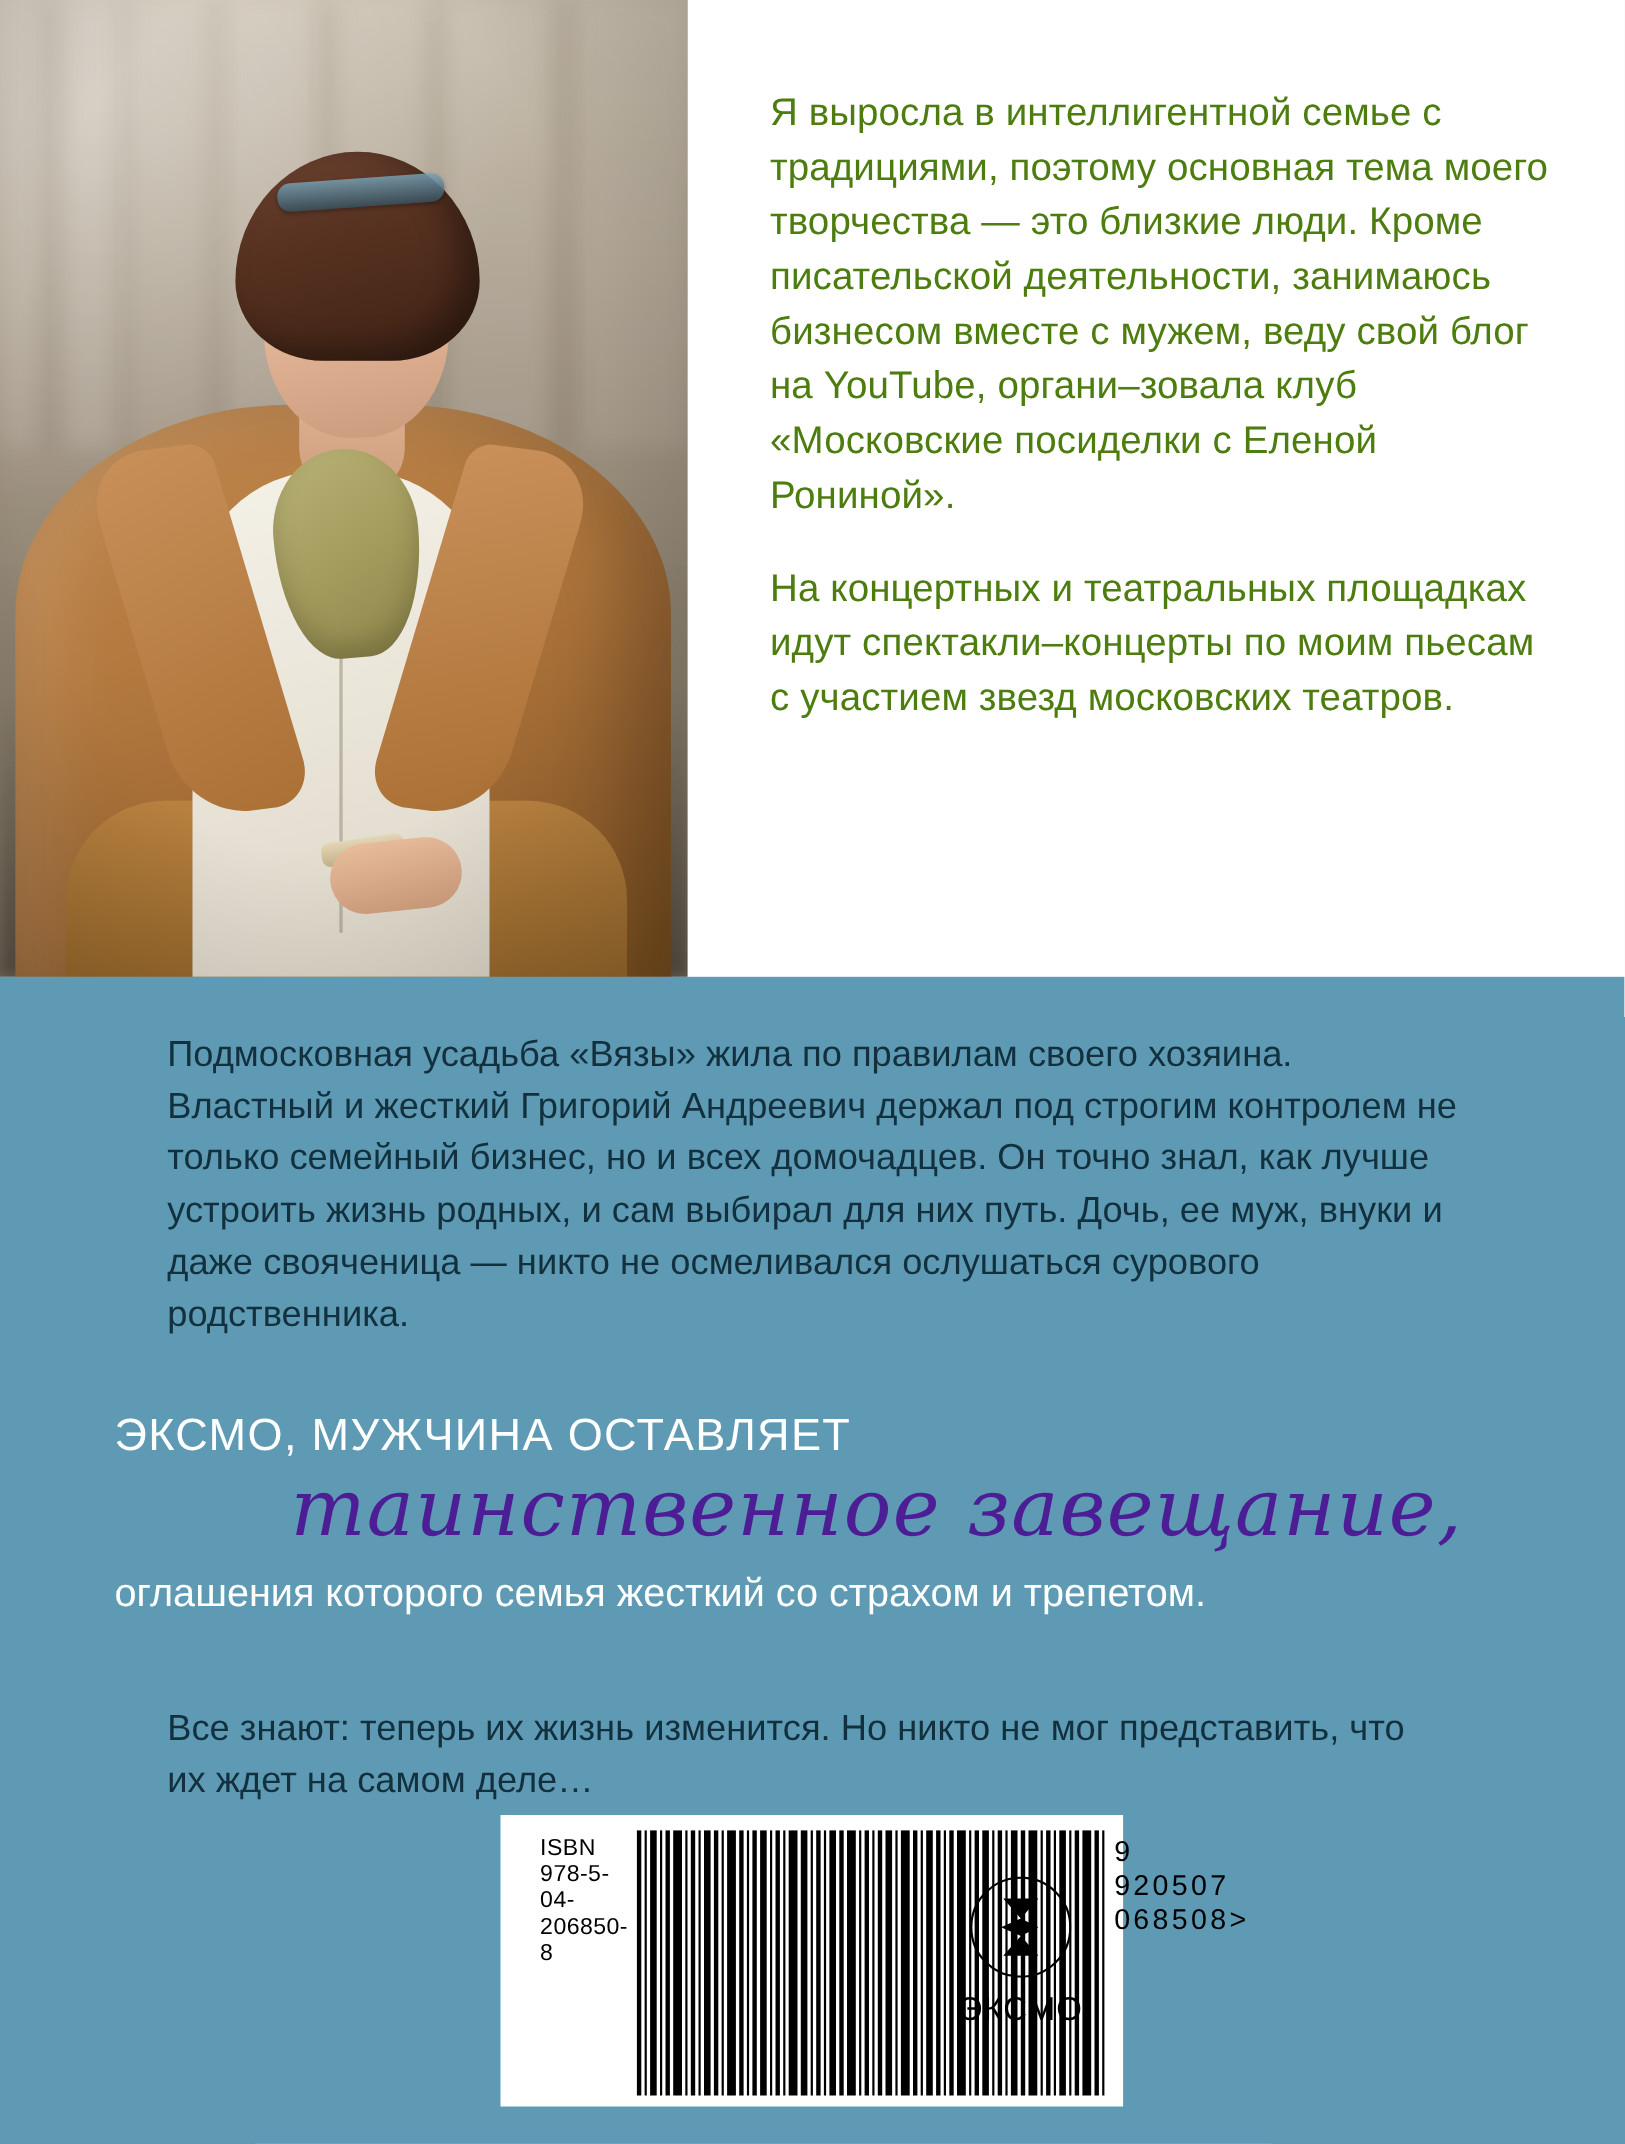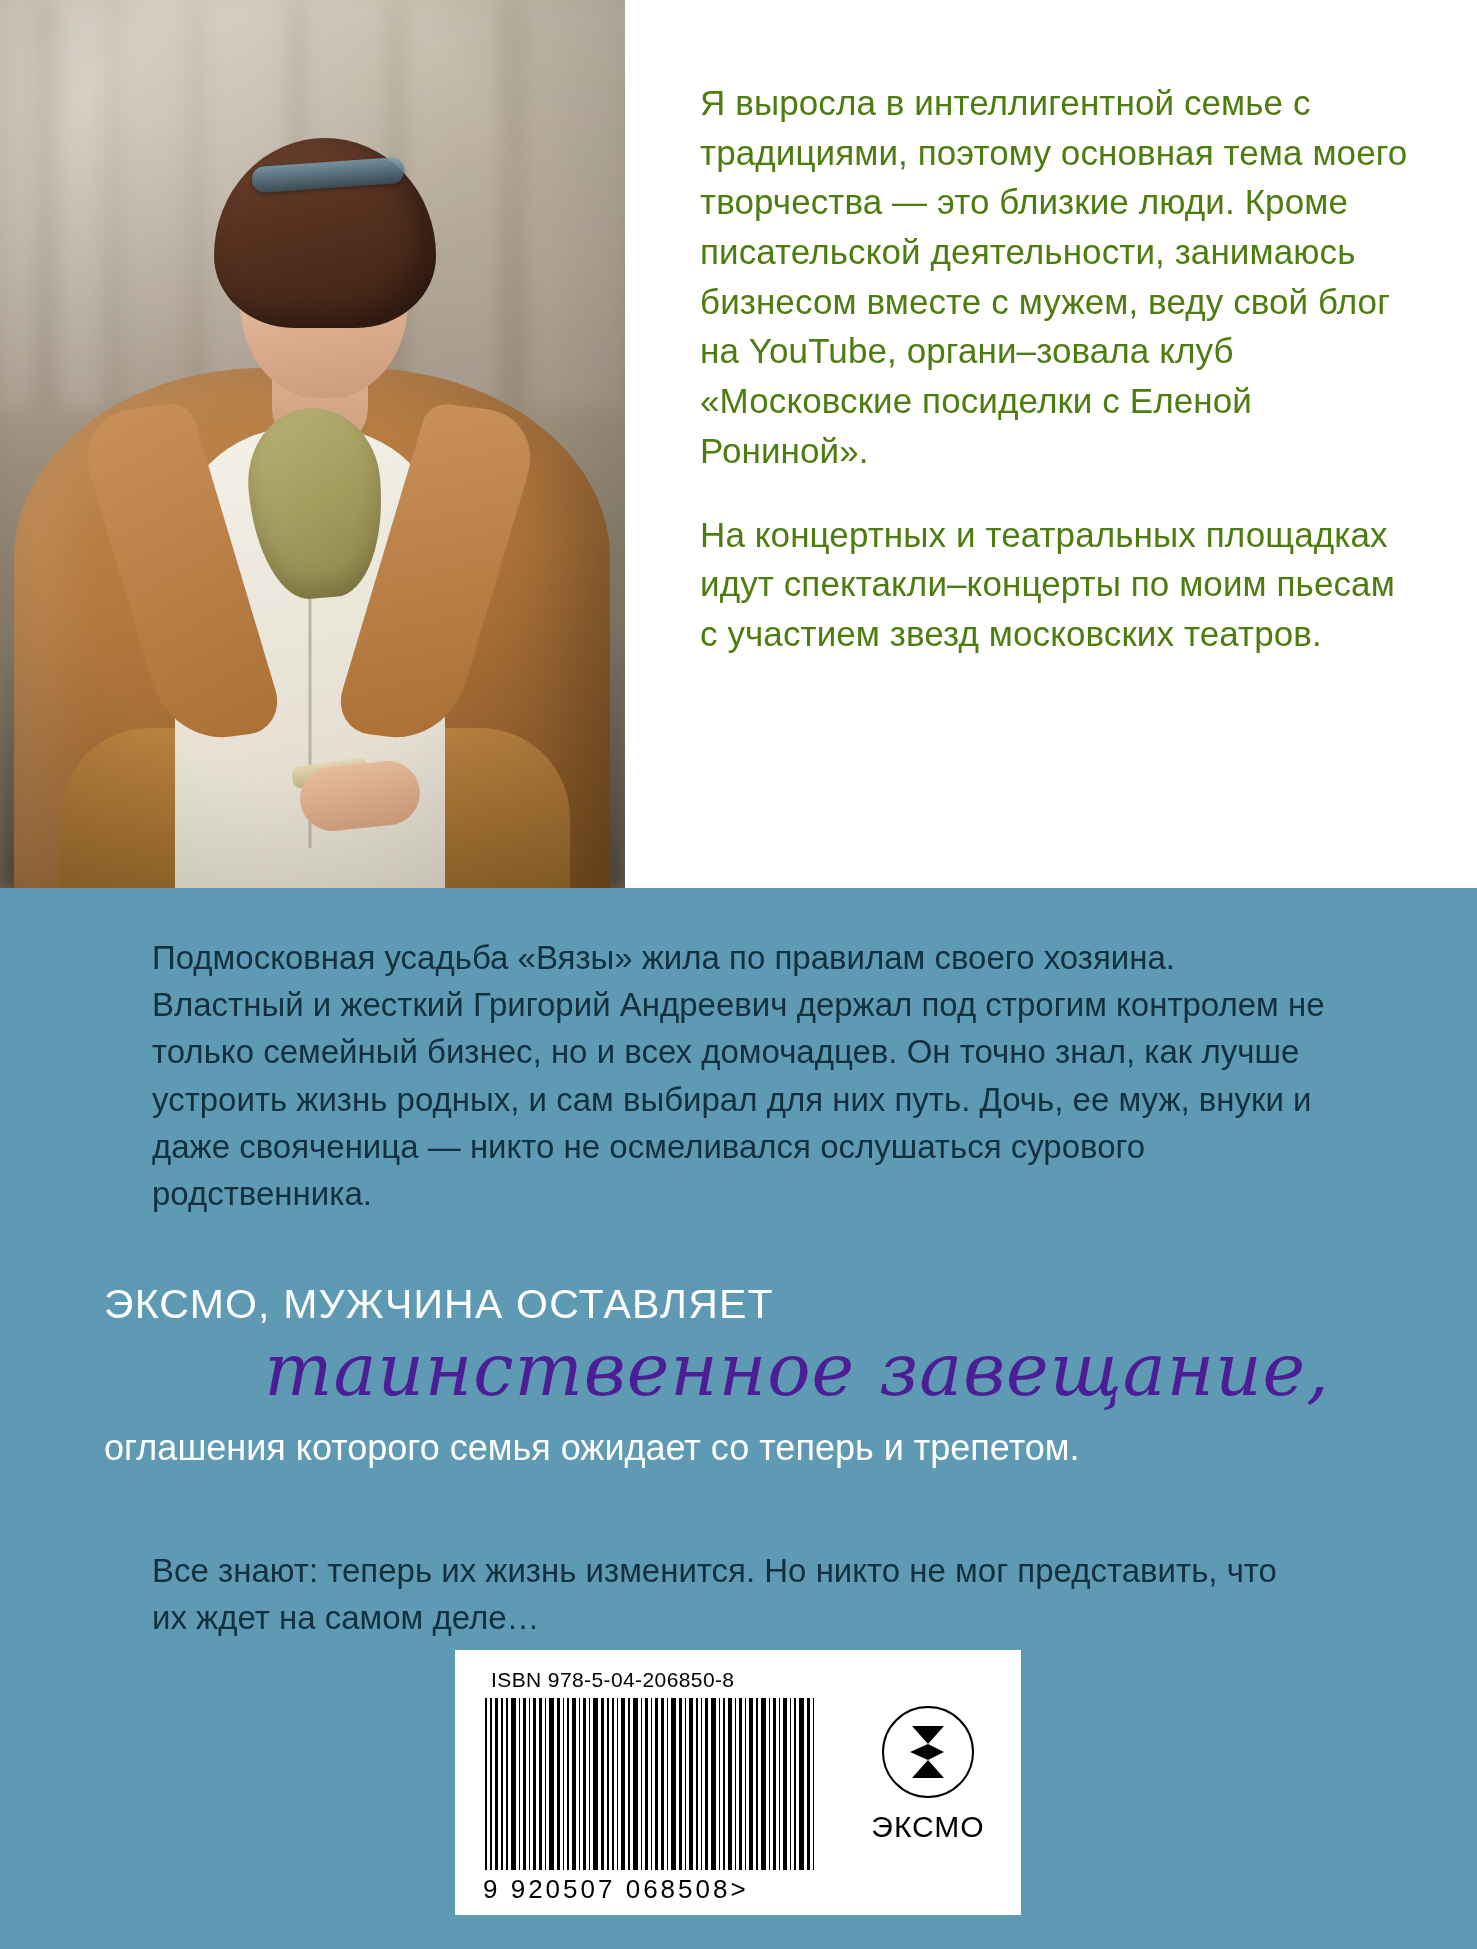--- a/index.html
+++ b/index.html
@@ -294,21 +294,21 @@
     height: 265px;
     background: #ffffff;
     display: flex;
     align-items: stretch;
   }
   .barcode-area {
     width: 380px;
     padding: 14px 18px 10px 22px;
     box-sizing: border-box;
     display: flex;
-    flex-direction: column;
+    flex-direction: row;
   }
   .isbn-text {
     font-size: 21px;
     color: #000000;
     letter-spacing: 0.4px;
     margin: 4px 0 6px 14px;
   }
   .bars {
     flex: 1;
     display: flex;
@@ -385,21 +385,21 @@
 
   <div class="blue-section">
 
     <div class="blurb">
       <p class="blurb-p">Подмосковная усадьба «Вязы» жила по правилам своего хозяина. Властный и жесткий Григорий Андреевич держал под строгим контролем не только семейный бизнес, но и всех домочадцев. Он точно знал, как лучше устроить жизнь родных, и сам выбирал для них путь. Дочь, ее муж, внуки и даже свояченица — никто не осмеливался ослушаться сурового родственника.</p>
     </div>
 
     <div class="tagline-wrap">
       <p class="tagline-caps">ЭКСМО, МУЖЧИНА ОСТАВЛЯЕТ</p>
       <span class="tagline-script">таинственное завещание,</span>
-      <p class="tagline-tail">оглашения которого семья ожидает со теперь и трепетом.</p>
+      <p class="tagline-tail">оглашения которого семья жесткий со страхом и трепетом.</p>
     </div>
 
     <div class="closing">
       <p class="closing-p">Все знают: теперь их жизнь изменится. Но никто не мог представить, что их ждет на самом деле…</p>
     </div>
 
     <div class="barcode-block">
       <div class="barcode-area">
         <div class="isbn-text">ISBN 978-5-04-206850-8</div>
         <div class="bars" id="bars">

